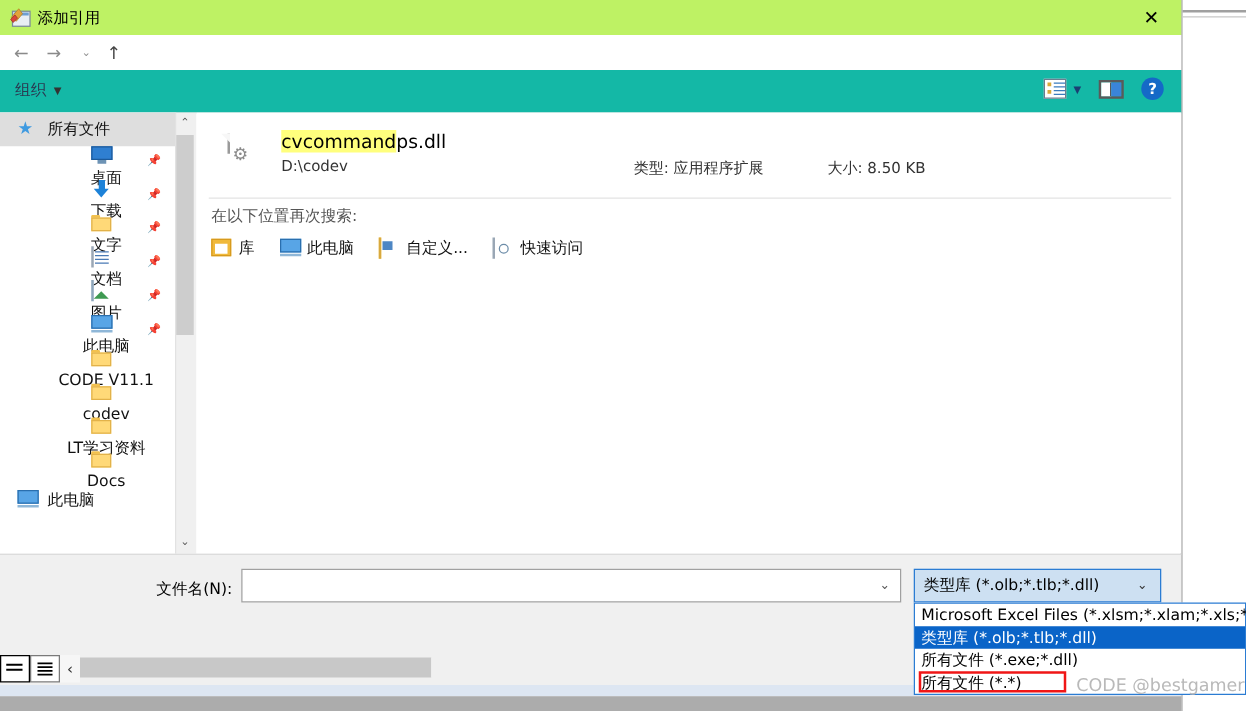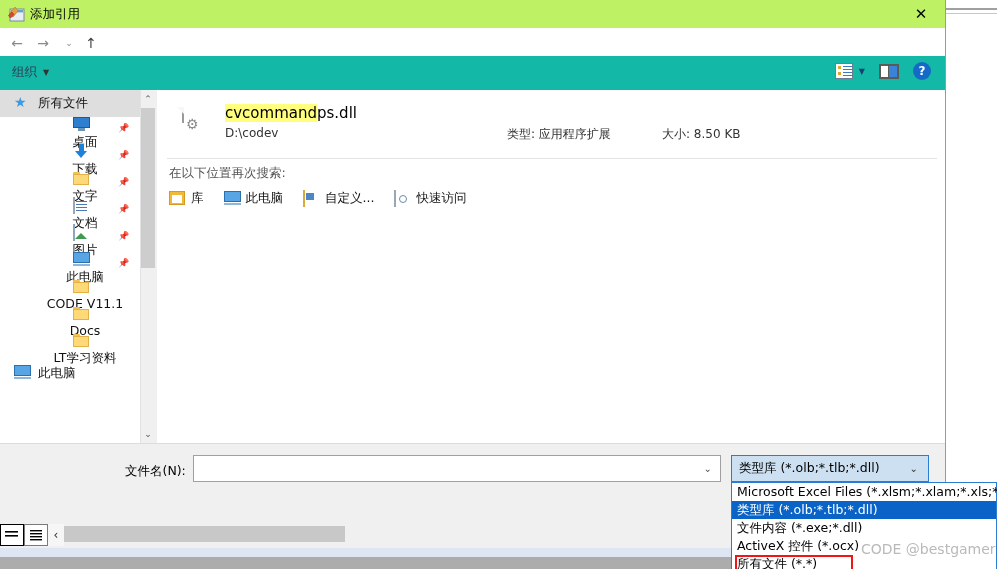--- a/index.html
+++ b/index.html
@@ -268,25 +268,29 @@
           <span class="nav-ico"><span class="ic-pc"></span></span>
           <span>此电脑</span>
           <span class="pin" style="font-size: 9px;">📌</span>
         </div>
         <div class="nav-item indent">
           <span class="nav-ico"><span class="ic-yellow-folder"></span></span>
           <span>CODE V11.1</span>
         </div>
         <div class="nav-item indent">
           <span class="nav-ico"><span class="ic-yellow-folder"></span></span>
+          <span>codev</span>
+        </div>
+        <div class="nav-item indent">
+          <span class="nav-ico"><span class="ic-yellow-folder"></span></span>
+          <span>LT学习资料</span>
+        </div>
+        <div class="nav-item indent">
+          <span class="nav-ico"><span class="ic-yellow-folder"></span></span>
           <span>Docs</span>
-        </div>
-        <div class="nav-item indent">
-          <span class="nav-ico"><span class="ic-yellow-folder"></span></span>
-          <span>LT学习资料</span>
         </div>
         <div class="nav-item">
           <span class="nav-ico"><span class="ic-pc"></span></span>
           <span>此电脑</span>
         </div>
         <div class="nav-item indent"></div>
       </div>
     <div class="sb-scroll"></div>
     <div class="sb-thumb"></div>
     <div class="sb-arrow up">⌃</div>
@@ -335,19 +339,18 @@
   </div>
 
   <div class="ftype-combo">
     <span class="ftype-text">类型库 (*.olb;*.tlb;*.dll)</span>
     <span class="ftype-caret">⌄</span>
   </div>
 
   <div class="dropdown" id="dropdown-list">
       <div class="dd-item"><span>Microsoft Excel Files (*.xlsm;*.xlam;*.xls;*.xla)</span></div>
       <div class="dd-item selected"><span>类型库 (*.olb;*.tlb;*.dll)</span></div>
-      <div class="dd-item"><span>文件内容 (*.exe;*.dll)</span></div>
-      <div class="dd-item"><span>ActiveX 控件 (*.ocx)</span></div>
+      <div class="dd-item"><span>所有文件 (*.exe;*.dll)</span></div>
       <div class="dd-item boxed"><span>所有文件 (*.*)</span><span class="dd-redbox"></span></div>
     </div>
 
   <div class="watermark">CODE @bestgamer</div>
 </div>
 
 </body></html>

